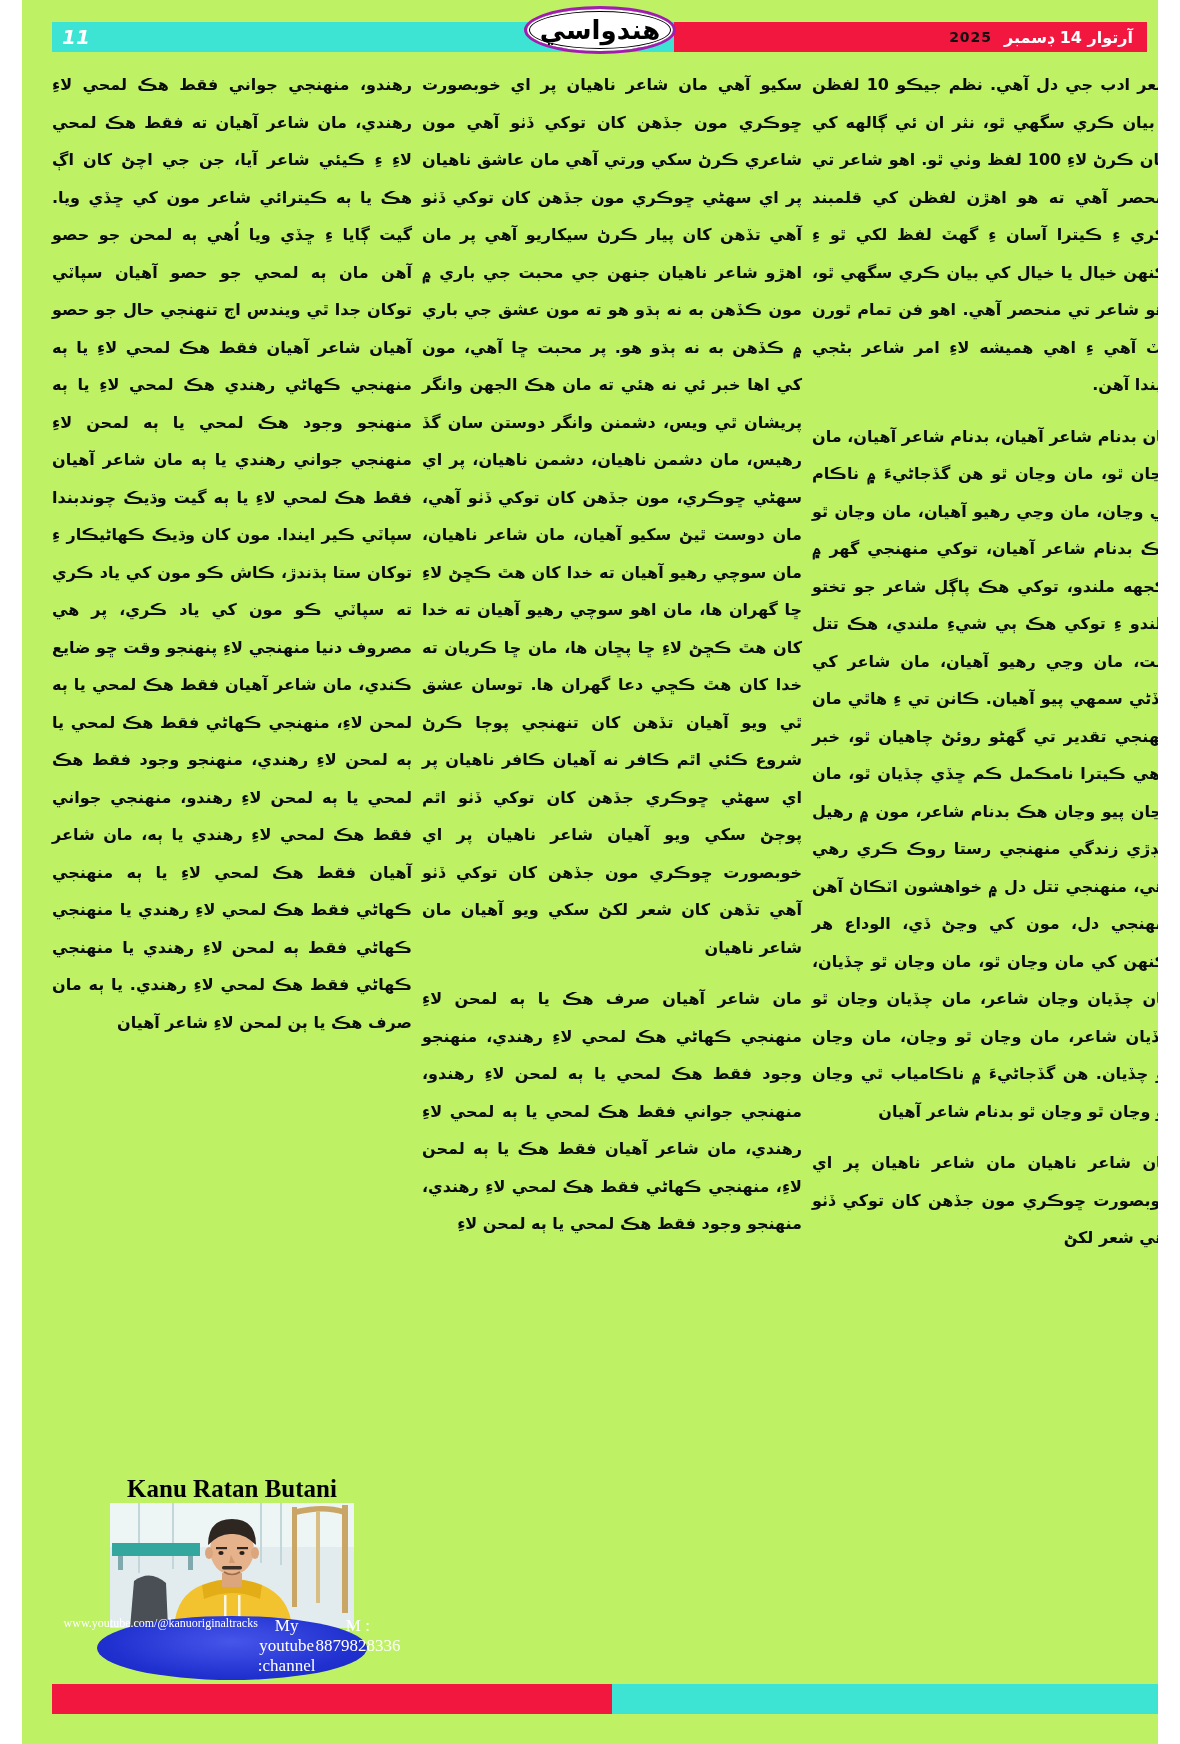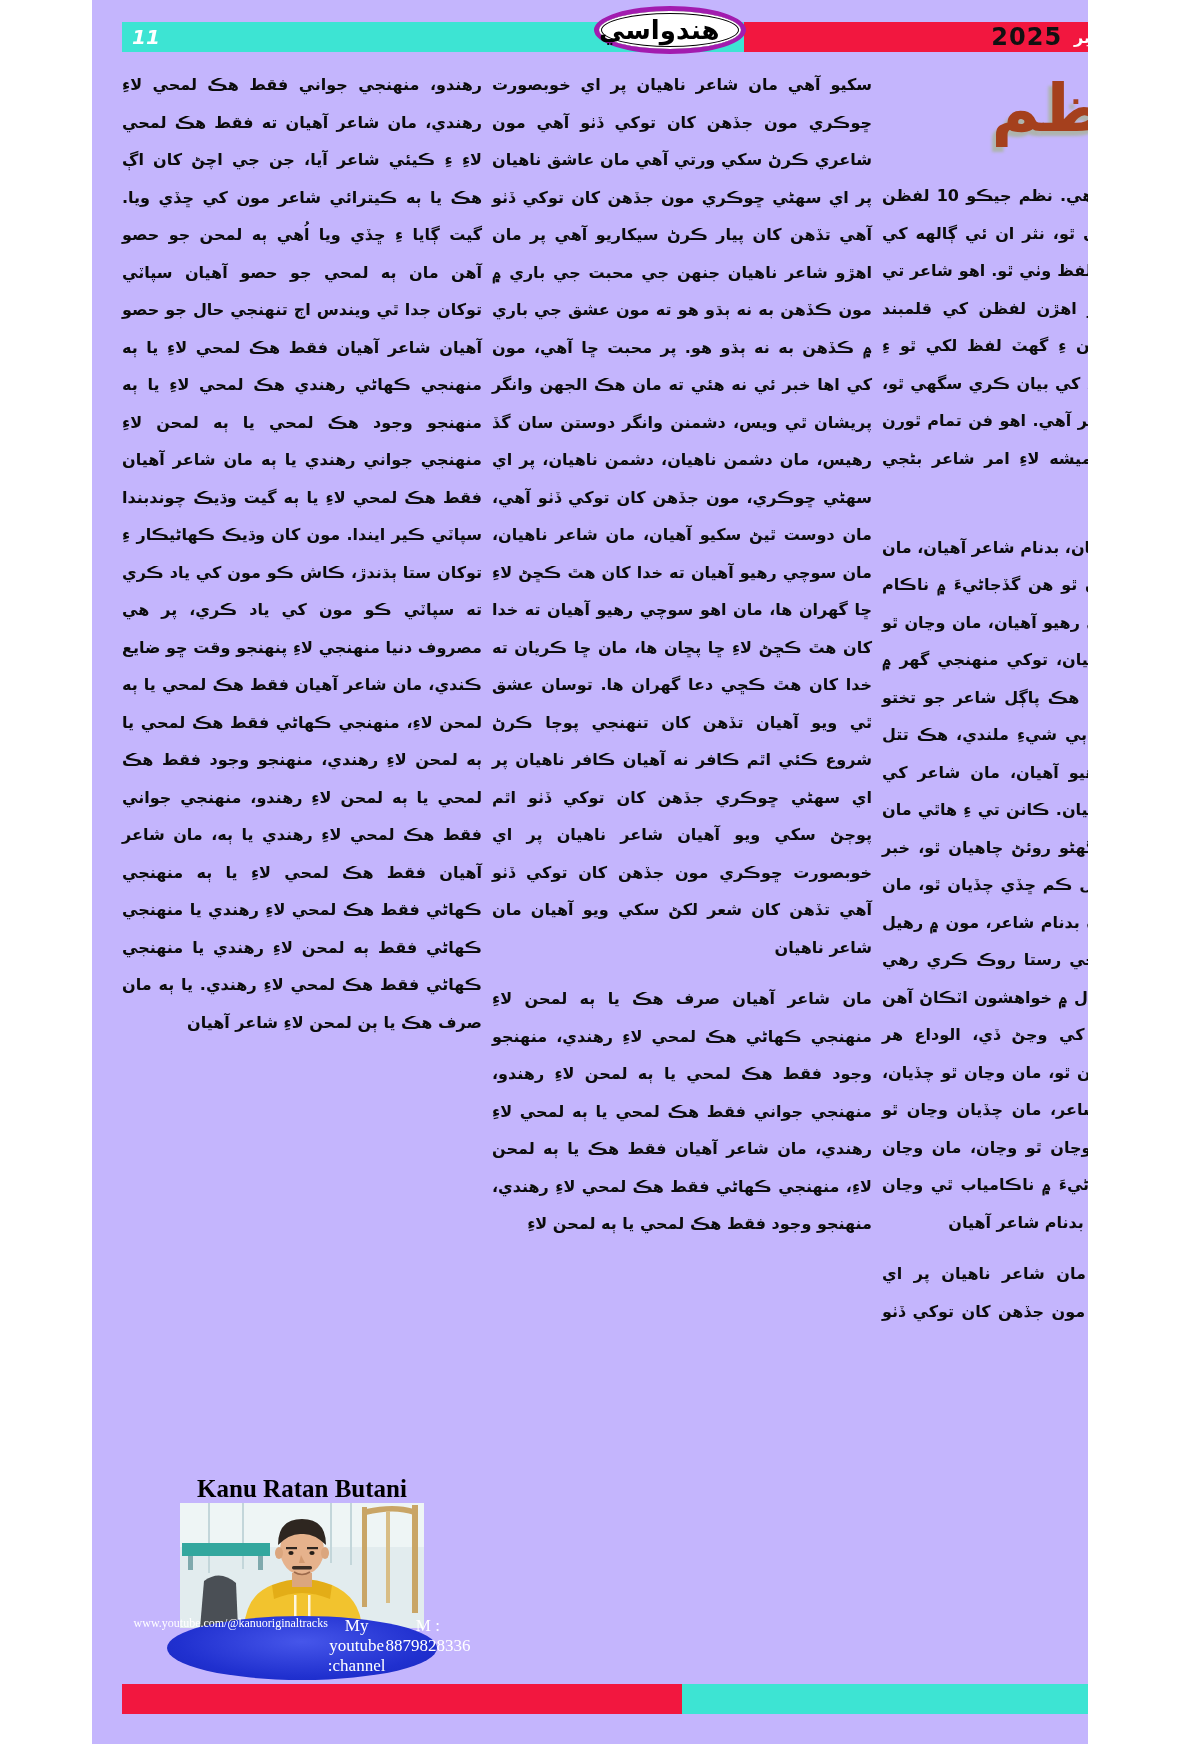--- a/index.html
+++ b/index.html
@@ -1,19 +1,19 @@
 <!DOCTYPE html>
 <html lang="sd"><head>
 <meta charset="utf-8">
 <style>
   * { margin:0; padding:0; box-sizing:border-box; }
   html,body { background:#ffffff; }
   .page {
-    position:relative; width:996px; height:1744px;
-    background:#c4b5fd; margin:0 auto; overflow:hidden;
+    position:relative; width:1136px; height:1744px;
+    background:#bef264; margin:0 auto; overflow:hidden;
     font-family:"DejaVu Sans", sans-serif;
   }
 
   
   .header-bar {
     position:absolute; top:22px; left:30px; width:1095px; height:30px;
     display:flex;
   }
   .bar-cyan {
     width:622px; background:#3de4d3;
@@ -22,26 +22,26 @@
   .page-num {
     color:#fff; font-weight:bold; font-style:italic;
     font-size:20px; padding-left:10px;
   }
   .bar-red {
     flex:1; background:#f2173f;
     display:flex; align-items:center; direction:rtl;
     padding-right:14px; gap:12px;
   }
   .issue-date { color:#fff; font-weight:bold; font-size:16px; white-space:nowrap; }
-  .issue-year { color:#111; font-weight:bold; font-size:24px; letter-spacing:1px; }
+  .issue-year { color:#111; font-weight:bold; font-size:14px; letter-spacing:1px; }
   .masthead {
     position:absolute; top:6px; left:502px; width:152px; height:48px;
-    background:#fff; border:5px solid #a21caf; border-radius:50%;
+    background:#fff; border:3px solid #a21caf; border-radius:50%;
     box-shadow:inset 0 0 0 2px #fff, inset 0 0 0 3px #000;
-    display:flex; align-items:center; justify-content:flex-end;
+    display:flex; align-items:center; justify-content:center;
     direction:rtl;
   }
   .masthead span { font-weight:bold; font-size:26px; color:#000; }
 
   
   .content {
     position:absolute; top:66px; left:0; width:1180px; height:1616px;
     padding:0 30px; display:flex; direction:rtl;
     justify-content:space-between; overflow:hidden;
   }
@@ -102,21 +102,20 @@
       </div>
     </div>
     <div class="masthead">
       <span>هندواسي</span>
     </div>
   </header>
 
   <main class="content">
 
     <section class="col col-a">
-      <h1 class="article-title">نظم</h1>
       <p>شعر ادب جي دل آهي. نظم جيڪو 10 لفظن ۾ بيان ڪري سگهي ٿو، نثر ان ئي ڳالهه کي بيان ڪرڻ لاءِ 100 لفظ وٺي ٿو. اهو شاعر تي منحصر آهي ته هو اهڙن لفظن کي قلمبند ڪري ءِ ڪيترا آسان ءِ گهٽ لفظ لکي ٿو ءِ ڪنهن خيال يا خيال کي بيان ڪري سگهي ٿو، اهو شاعر تي منحصر آهي. اهو فن تمام ٿورن وٽ آهي ءِ اهي هميشه لاءِ امر شاعر بڻجي ويندا آهن.</p>
       <p>مان بدنام شاعر آهيان، بدنام شاعر آهيان، مان وڃان ٿو، مان وڃان ٿو هن گڏجاڻيءَ ۾ ناڪام ٿي وڃان، مان وڃي رهيو آهيان، مان وڃان ٿو هڪ بدنام شاعر آهيان، توکي منهنجي گهر ۾ ڪجهه ملندو، توکي هڪ پاڳل شاعر جو تختو ملندو ءِ توکي هڪ ٻي شيءِ ملندي، هڪ تتل گپت، مان وڃي رهيو آهيان، مان شاعر کي چڏڻي سمهي پيو آهيان. ڪانن تي ءِ هاٿي مان پنهنجي تقدير تي گهڻو روئڻ چاهيان ٿو، خبر ناهي ڪيترا نامڪمل ڪم ڇڏي چڏيان ٿو، مان وڃان پيو وڃان هڪ بدنام شاعر، مون ۾ رهيل ننڊڙي زندگي منهنجي رستا روڪ ڪري رهي آهي، منهنجي تتل دل ۾ خواهشون اٽڪاڻ آهن منهنجي دل، مون کي وڃڻ ڏي، الوداع هر ڪنهن کي مان وڃان ٿو، مان وڃان ٿو چڏيان، مان چڏيان وڃان شاعر، مان چڏيان وڃان ٿو چڏيان شاعر، مان وڃان ٿو وڃان، مان وڃان ٿو چڏيان. هن گڏجاڻيءَ ۾ ناڪامياب ٿي وڃان ٿو وڃان ٿو وڃان ٿو بدنام شاعر آهيان</p>
       <p>مان شاعر ناهيان مان شاعر ناهيان پر اي خوبصورت ڇوڪري مون جڏهن کان توکي ڏٺو آهي شعر لکڻ</p>
     </section>
 
     <section class="col col-b">
       <p>سکيو آهي مان شاعر ناهيان پر اي خوبصورت ڇوڪري مون جڏهن کان توکي ڏٺو آهي مون شاعري ڪرڻ سکي ورتي آهي مان عاشق ناهيان پر اي سهڻي ڇوڪري مون جڏهن کان توکي ڏٺو آهي تڏهن کان پيار ڪرڻ سيکاريو آهي پر مان اهڙو شاعر ناهيان جنهن جي محبت جي باري ۾ مون ڪڏهن به نه ٻڌو هو ته مون عشق جي باري ۾ ڪڏهن به نه ٻڌو هو. پر محبت ڇا آهي، مون کي اها خبر ئي نه هئي ته مان هڪ الجهن وانگر پريشان ٿي ويس، دشمنن وانگر دوستن سان گڏ رهيس، مان دشمن ناهيان، دشمن ناهيان، پر اي سهڻي ڇوڪري، مون جڏهن کان توکي ڏٺو آهي، مان دوست ٿيڻ سکيو آهيان، مان شاعر ناهيان، مان سوچي رهيو آهيان ته خدا کان هٿ ڪڇڻ لاءِ ڇا گهران ها، مان اهو سوچي رهيو آهيان ته خدا کان هٿ ڪڇڻ لاءِ ڇا پڇان ها، مان ڇا ڪريان ته خدا کان هٿ ڪڇي دعا گهران ها. توسان عشق ٿي ويو آهيان تڏهن کان تنهنجي پوڄا ڪرڻ شروع ڪئي اٿم ڪافر نه آهيان ڪافر ناهيان پر اي سهڻي ڇوڪري جڏهن کان توکي ڏٺو اٿم پوڄڻ سکي ويو آهيان شاعر ناهيان پر اي خوبصورت ڇوڪري مون جڏهن کان توکي ڏٺو آهي تڏهن کان شعر لکڻ سکي ويو آهيان مان شاعر ناهيان</p>
       <p>مان شاعر آهيان صرف هڪ يا ٻه لمحن لاءِ منهنجي ڪهاڻي هڪ لمحي لاءِ رهندي، منهنجو وجود فقط هڪ لمحي يا ٻه لمحن لاءِ رهندو، منهنجي جواني فقط هڪ لمحي يا ٻه لمحي لاءِ رهندي، مان شاعر آهيان فقط هڪ يا ٻه لمحن لاءِ، منهنجي ڪهاڻي فقط هڪ لمحي لاءِ رهندي، منهنجو وجود فقط هڪ لمحي يا ٻه لمحن لاءِ</p>
     </section>
 

